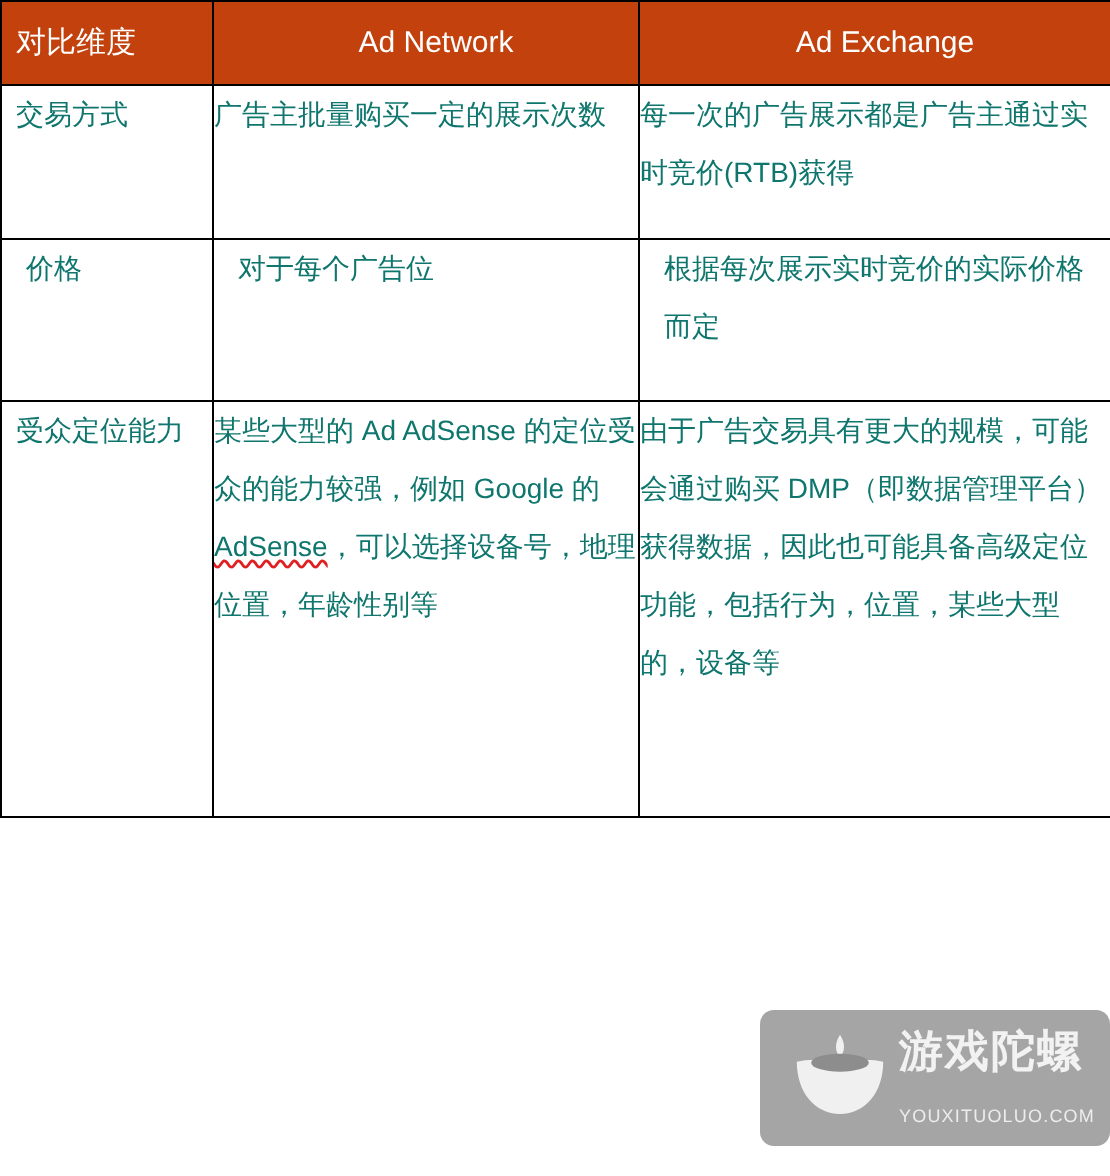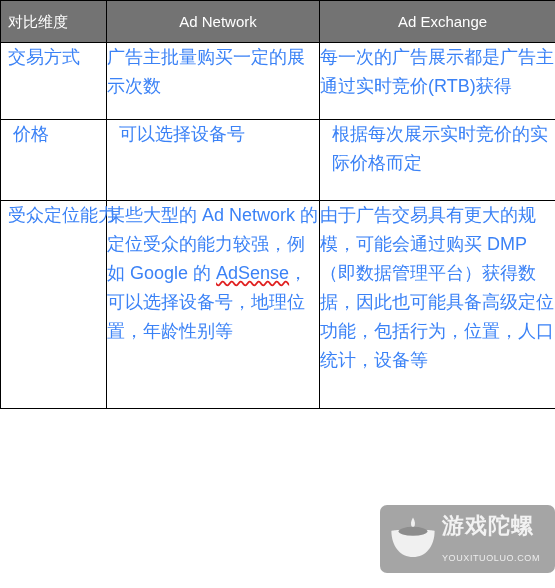--- a/index.html
+++ b/index.html
@@ -28,38 +28,38 @@
 
   .comparison-table th,
   .comparison-table td {
     border: 1px solid #000000;
     vertical-align: top;
     text-align: left;
     padding: 0;
   }
 
   thead th {
-    background: #737373;
+    background: #c2410c;
     color: #ffffff;
     font-weight: normal;
     font-size: 15px;
     height: 41px;
     line-height: 41px;
     padding: 0 8px;
     border-color: #000000;
     white-space: nowrap;
     overflow: hidden;
   }
   thead th.col-head-1 { padding-left: 7px; }
   thead th.col-head-2 { padding-left: 10px; text-align: center; }
   thead th.col-head-3 { padding-left: 10px; text-align: center; }
 
   tbody td {
-    font-size: 18px;
-    color: #3b82f6;
+    font-size: 14px;
+    color: #0f766e;
     line-height: 29px;
     padding: 7px 9px 7px 9px;
     word-break: break-word;
   }
 
   tbody td.label-cell {
     padding-left: 7px;
     white-space: nowrap;
   }
 
@@ -80,20 +80,21 @@
     left: 380px;
     top: 505px;
     width: 175px;
     height: 68px;
     background: rgba(110,110,110,0.62);
     border-radius: 7px;
     display: flex;
     align-items: center;
     pointer-events: none;
     overflow: hidden;
+    justify-content: center;
   }
   .watermark-logo {
     width: 54px;
     height: 54px;
     flex: 0 0 54px;
     margin-left: 6px;
     display: block;
   }
   .watermark-text {
     display: flex;
@@ -136,28 +137,28 @@
 
     <tr class="row-trade">
       <td class="label-cell">交易方式</td>
       <td>广告主批量购买一定的展示次数</td>
       <td>每一次的广告展示都是广告主通过实时竞价(RTB)获得</td>
     </tr>
 
 
     <tr class="row-price">
       <td class="label-cell">价格</td>
-      <td>可以选择设备号</td>
+      <td>对于每个广告位</td>
       <td>根据每次展示实时竞价的实际价格而定</td>
     </tr>
 
     <tr class="row-target">
       <td class="label-cell">受众定位能力</td>
-      <td><span>某些大型的 Ad Network 的定位受众的能力较强，例如 Google 的 </span><span class="spellcheck">AdSense</span><span>，可以选择设备号，地理位置，年龄性别等</span></td>
-      <td>由于广告交易具有更大的规模，可能会通过购买 DMP（即数据管理平台）获得数据，因此也可能具备高级定位功能，包括行为，位置，人口统计，设备等</td>
+      <td><span>某些大型的 Ad AdSense 的定位受众的能力较强，例如 Google 的 </span><span class="spellcheck">AdSense</span><span>，可以选择设备号，地理位置，年龄性别等</span></td>
+      <td>由于广告交易具有更大的规模，可能会通过购买 DMP（即数据管理平台）获得数据，因此也可能具备高级定位功能，包括行为，位置，某些大型的，设备等</td>
     </tr>
 
 
   </tbody>
 </table>
 
 <div class="watermark">
   <svg class="watermark-logo" viewBox="0 0 60 60">
     <path d="M30 6 C27.5 10 27 14 29 17 L31 17 C33 14 32.5 10 30 6 Z" fill="#f0f0f0"></path>
     <path d="M6 21 C6 21 10 20 14 20 L46 20 C50 20 54 21 54 21 C54 38 44 50 30 50 C16 50 6 38 6 21 Z" fill="#f0f0f0"></path>

